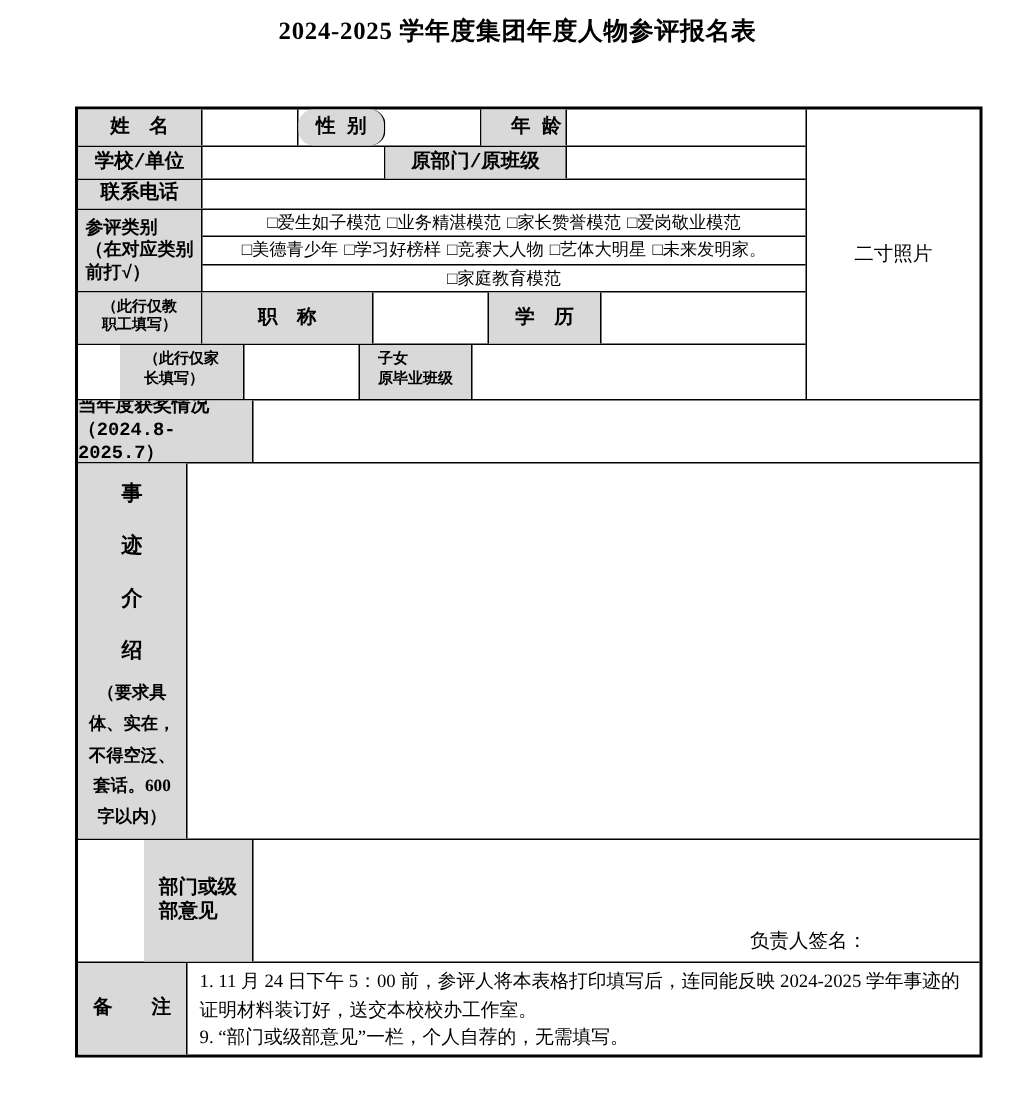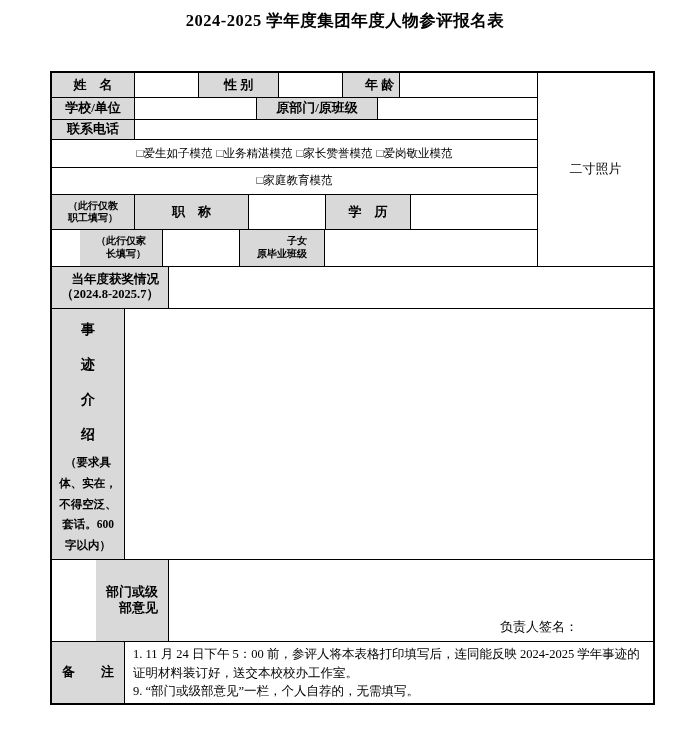--- a/index.html
+++ b/index.html
@@ -7,24 +7,24 @@
     font-family:"Liberation Serif","DejaVu Serif",serif; color:#000; }
   .title { text-align:center; margin-top:10px; font-size:16.5px; font-weight:bold; letter-spacing:.5px; }
   .ftable { position:absolute; left:50px; top:71px; width:605px; height:634px;
     border:2px solid #000; display:flex; flex-direction:column; font-size:13px; }
   .row { display:flex; border-bottom:1px solid #000; }
   .row.norb { border-bottom:none; }
   .c { border-right:1px solid #000; display:flex; align-items:center; justify-content:center;
     overflow:hidden; }
   .c.last { border-right:none; }
   .sh { background:#d9d9d9; }
-  .lbl { font-weight:bold; text-align:right; white-space:pre-line; line-height:1.25; }
+  .lbl { font-weight:bold; text-align:left; white-space:pre-line; line-height:1.25;font-family:Liberation Mono, monospace; }
   .flex1 { flex:1; }
-  .w83{width:83px;} .w64{width:64px;} .w58{width:80px;} .w57{width:57px;padding-left:17px;}
-  .w122{width:122px;} .w121{width:121px;} .w114{width:114px;} .w77{width:77px;} .w91{width:85px;}
+  .w83{width:83px;} .w64{width:64px;} .w58{width:58px;border-radius:10px;} .w57{width:57px;padding-left:17px;}
+  .w122{width:122px;} .w121{width:121px;} .w114{width:114px;} .w77{width:77px;} .w91{width:75px;}
   .top { display:flex; height:194px; border-bottom:1px solid #000; }
   .topleft { flex:1; display:flex; flex-direction:column; }
   .topleft .row:last-child { border-bottom:none;padding-left:28px; }
   .photo { width:116px; border-left:1px solid #000; display:flex; align-items:center;
     justify-content:center; font-size:13px; }
   .catlabel { font-size:12px; }
   .catrows { flex:1; display:flex; flex-direction:column; }
   .catrow { flex:1; border-bottom:1px solid #000; display:flex; align-items:center;
     justify-content:center; font-size:11.5px; }
   .catrow:last-child { border-bottom:none; }
@@ -69,26 +69,36 @@
         <div class="c sh lbl w121">原部门/原班级</div>
         <div class="c flex1 last"></div>
       </div>
 
       <div class="row" style="height:20px">
         <div class="c sh lbl w83">联系电话</div>
         <div class="c flex1 last"></div>
       </div>
 
       <div class="row" style="height:55px">
+        <div class="c sh lbl w83 catlabel">参评类别
+（在对应类别
+前打√）</div>
         <div class="catrows last">
           <div class="catrow">
               <span class="opt">□爱生如子模范</span>
               <span class="opt">□业务精湛模范</span>
               <span class="opt">□家长赞誉模范</span>
               <span class="opt">□爱岗敬业模范</span>
+            </div>
+          <div class="catrow">
+              <span class="opt">□美德青少年</span>
+              <span class="opt">□学习好榜样</span>
+              <span class="opt">□竞赛大人物</span>
+              <span class="opt">□艺体大明星</span>
+              <span class="opt">□未来发明家。</span>
             </div>
           <div class="catrow">
               <span class="opt">□家庭教育模范</span>
             </div>
         </div>
       </div>
 
       <div class="row" style="height:35px">
         <div class="c sh lbl w83 smalllbl">（此行仅教
 职工填写）</div>

